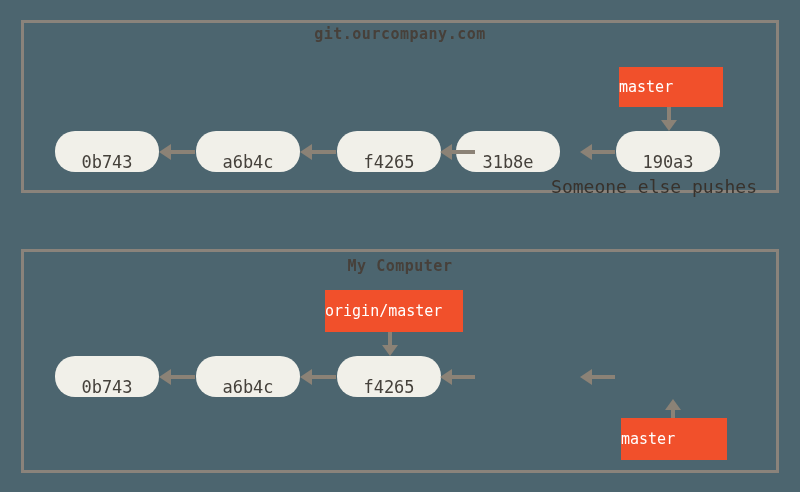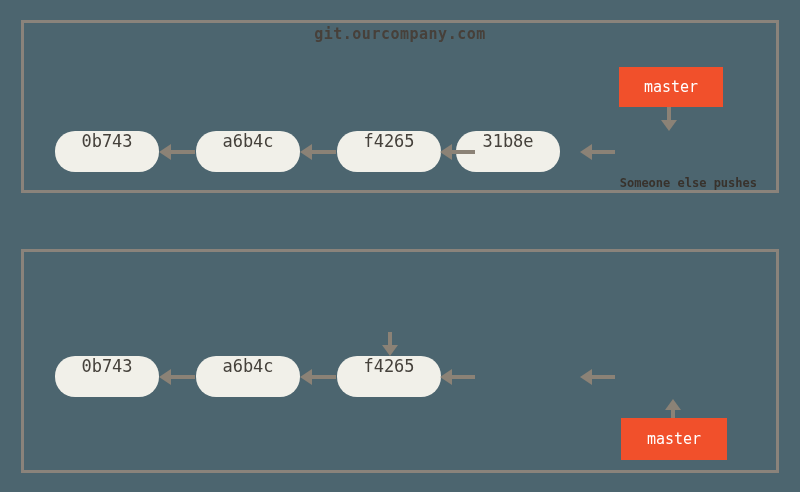--- a/index.html
+++ b/index.html
@@ -38,33 +38,33 @@
     color: var(--title-text);
     letter-spacing: 0.5px;
   }
   .commit {
     position: absolute;
     width: 104px;
     height: 41px;
     background: var(--commit-fill);
     border-radius: 20px;
     display: flex;
-    align-items: flex-start;
+    align-items: flex-end;
     justify-content: center;
   }
   .commit-label {
     font-size: 17px;
     color: var(--commit-text);
   }
   .branch-label {
     position: absolute;
     background: var(--red);
     display: flex;
     align-items: center;
-    justify-content: center;
+    justify-content: flex-start;
   }
   .branch-label span {
     font-size: 15px;
     color: var(--label-text);
   }
   .h-arrow { position: absolute; height: 16px; }
   .h-arrow .shaft {
     position: absolute; left: 10px; right: 0; top: 6px; height: 4px;
     background: var(--arrow);
   }
@@ -88,22 +88,22 @@
   }
   .v-arrow.up .shaft { top: 9px; bottom: 0; }
   .v-arrow.up .head {
     position: absolute; top: 0; left: 0; width: 0; height: 0;
     border-left: 8px solid transparent;
     border-right: 8px solid transparent;
     border-bottom: 11px solid var(--arrow);
   }
   .annotation {
     position: absolute;
-    font-size: 12px;
-    font-weight: bold;
+    font-size: 18px;
+    font-weight: normal;
     color: var(--annotation-text);
   }
 </style>
 </head>
 <body>
 
 <div class="stage">
 
   <div class="box" style="left:21px; top:20px; width:758px; height:173px"></div>
 
@@ -122,20 +122,23 @@
   </div>
   <div class="commit" style="left:196px; top:131px">
     <span class="commit-label">a6b4c</span>
   </div>
   <div class="commit" style="left:337px; top:131px">
     <span class="commit-label">f4265</span>
   </div>
   <div class="commit" style="left:456px; top:131px">
     <span class="commit-label">31b8e</span>
   </div>
+  <div class="commit" style="left:616px; top:131px">
+    <span class="commit-label">190a3</span>
+  </div>
 
   <div class="h-arrow" style="left:159px; top:144px; width:36px">
     <span class="head"></span>
     <span class="shaft"></span>
   </div>
   <div class="h-arrow" style="left:300px; top:144px; width:36px">
     <span class="head"></span>
     <span class="shaft"></span>
   </div>
   <div class="h-arrow" style="left:440px; top:144px; width:35px">
@@ -144,21 +147,25 @@
   </div>
   <div class="h-arrow" style="left:580px; top:144px; width:35px">
     <span class="head"></span>
     <span class="shaft"></span>
   </div>
 
   <div class="annotation" style="right:43px; top:176px">Someone else pushes</div>
 
   <div class="box" style="left:21px; top:249px; width:758px; height:224px"></div>
 
-
+  <div class="box-title" style="top:257px">My Computer</div>
+
+  <div class="branch-label" style="left:325px; top:290px; width:138px; height:42px">
+    <span>origin/master</span>
+  </div>
   <div class="v-arrow down" style="left:382px; top:332px; height:24px">
     <span class="shaft"></span>
     <span class="head"></span>
   </div>
 
   <div class="commit" style="left:55px; top:356px">
     <span class="commit-label">0b743</span>
   </div>
   <div class="commit" style="left:196px; top:356px">
     <span class="commit-label">a6b4c</span>

